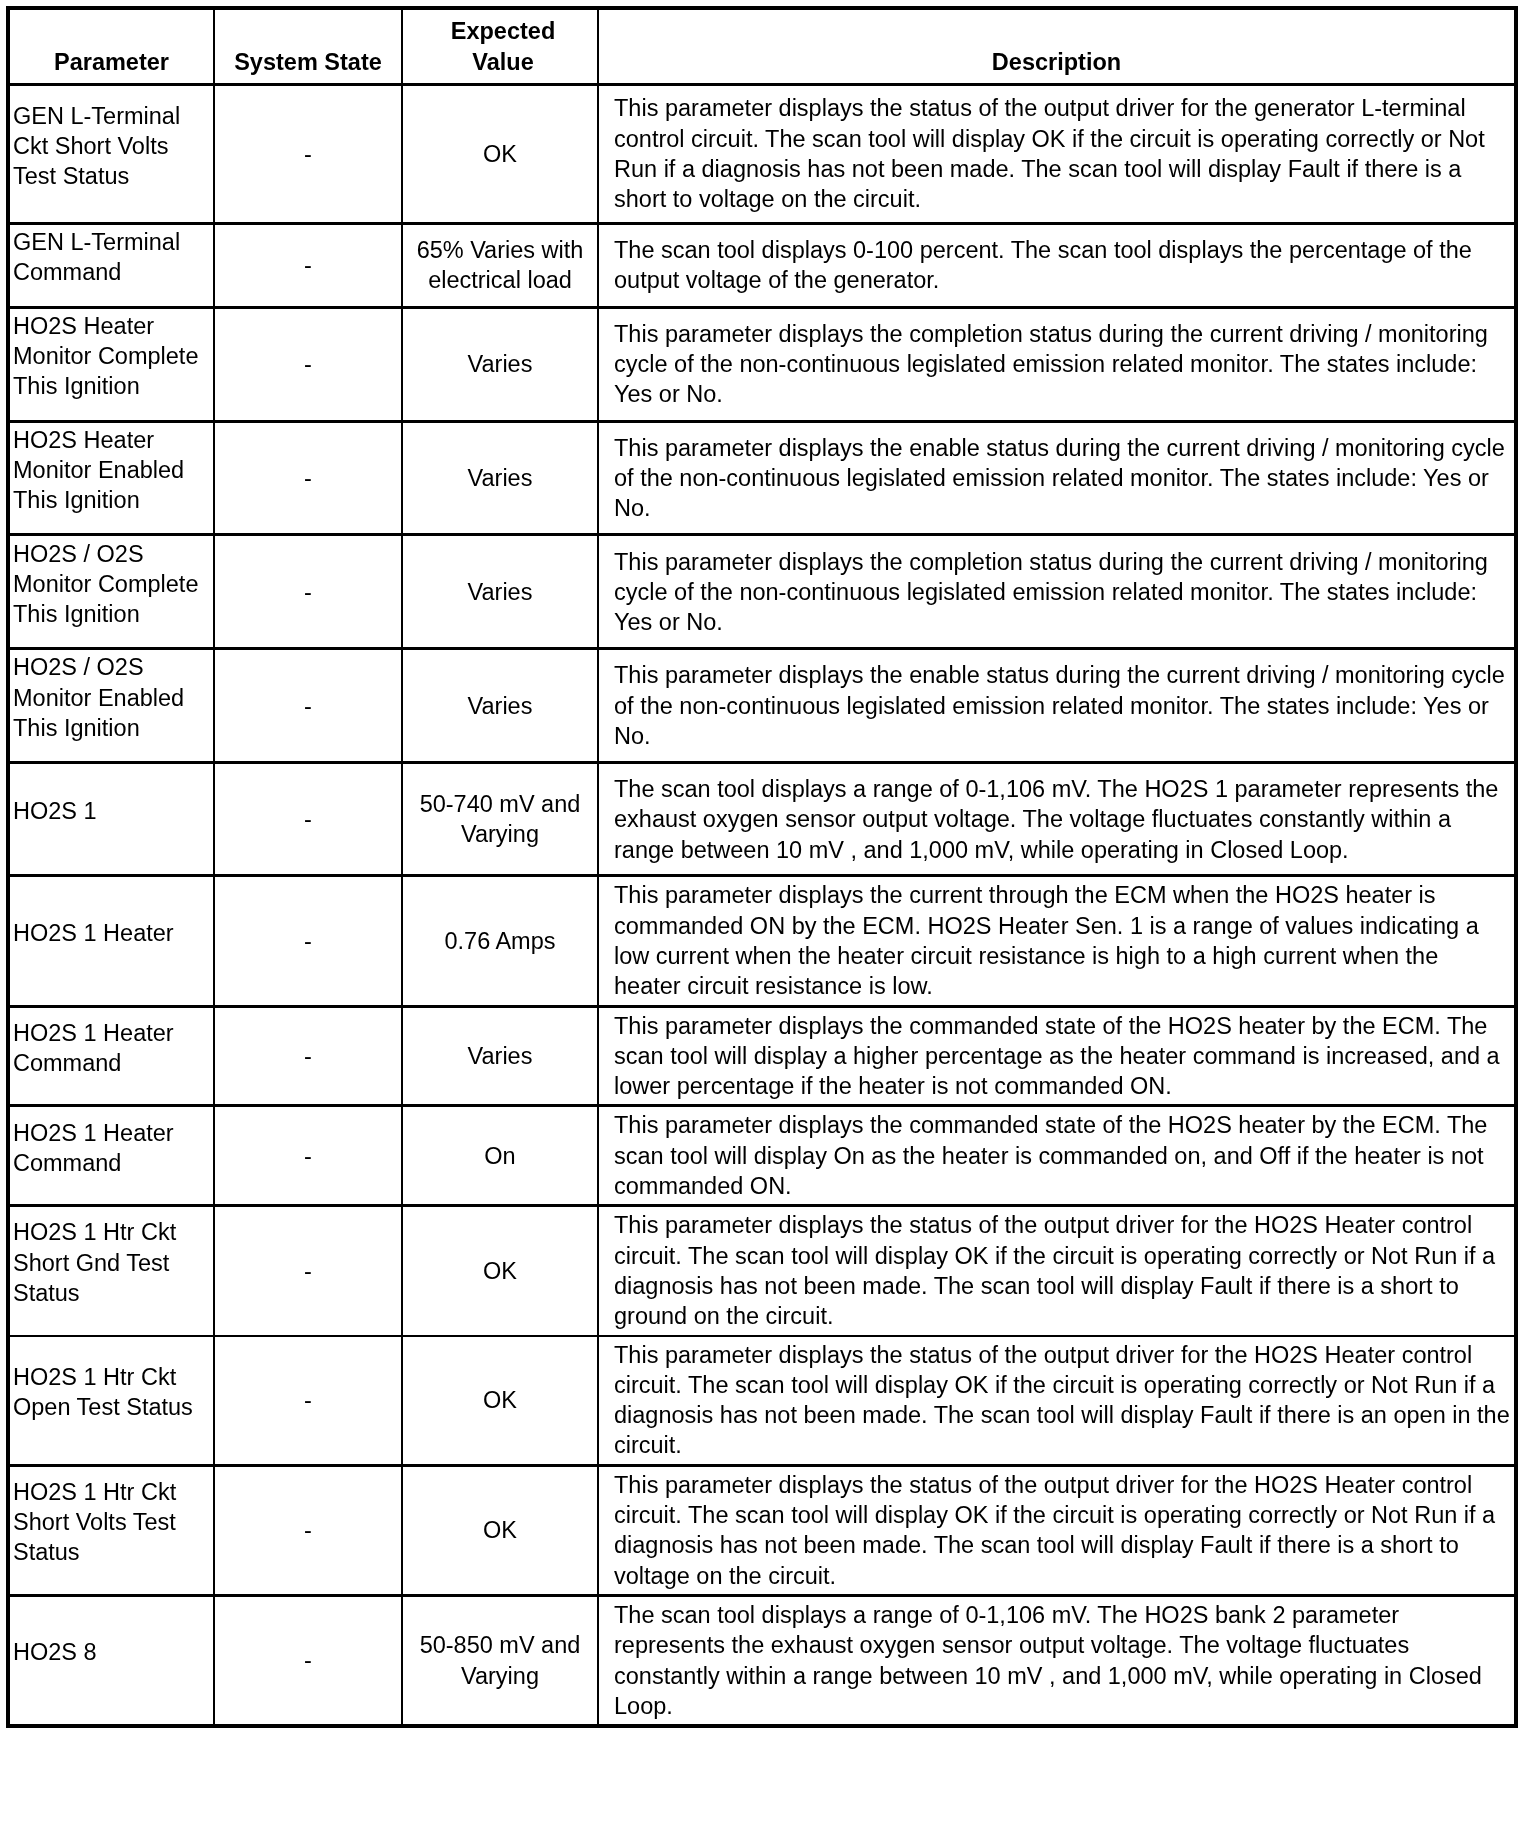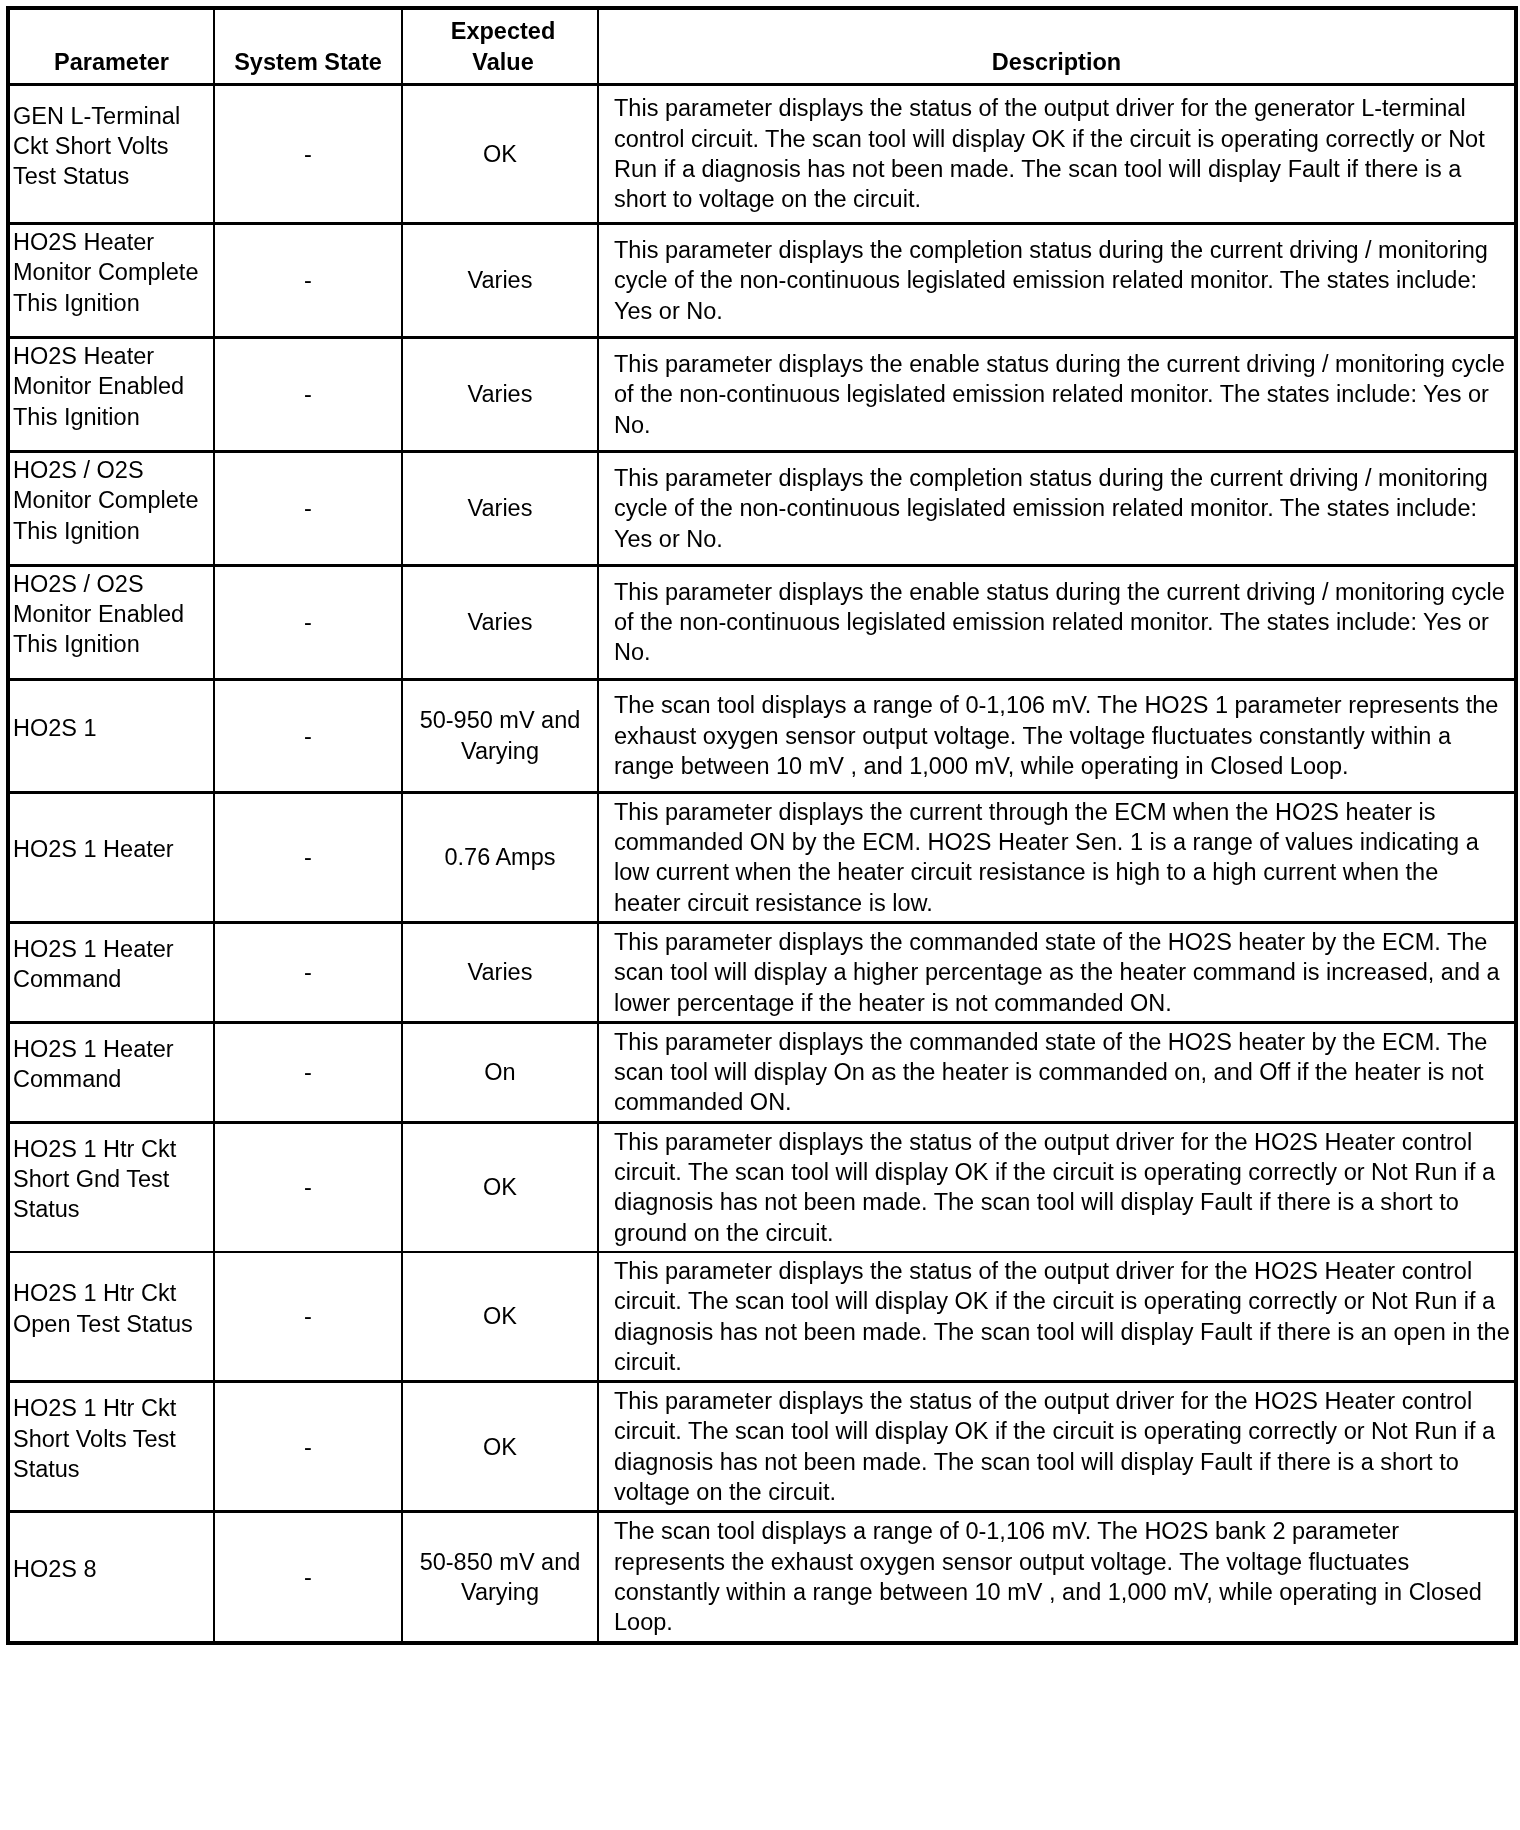--- a/index.html
+++ b/index.html
@@ -76,20 +76,26 @@
         <th>Description</th>
       </tr>
     </thead>
     <tbody id="tbody">
         <tr style="height: 139px;">
     <td class="param">GEN L-Terminal Ckt Short Volts Test Status</td>
     <td class="state">-</td>
     <td class="exp">OK</td>
     <td class="desc">This parameter displays the status of the output driver for the generator L-terminal control circuit. The scan tool will display OK if the circuit is operating correctly or Not Run if a diagnosis has not been made. The scan tool will display Fault if there is a short to voltage on the circuit.</td>
   </tr>
+        <tr class="row-thick" style="height: 63px;">
+    <td class="param">GEN L-Terminal Command</td>
+    <td class="state">-</td>
+    <td class="exp">65% Varies with electrical load</td>
+    <td class="desc">The scan tool displays 0-100 percent. The scan tool displays the percentage of the output voltage of the generator.</td>
+  </tr>
         <tr class="row-thick" style="height: 114px;">
     <td class="param">HO2S Heater Monitor Complete This Ignition</td>
     <td class="state">-</td>
     <td class="exp">Varies</td>
     <td class="desc">This parameter displays the completion status during the current driving / monitoring cycle of the non-continuous legislated emission related monitor. The states include: Yes or No.</td>
   </tr>
         <tr class="row-thick" style="height: 88px;">
     <td class="param">HO2S Heater Monitor Enabled This Ignition</td>
     <td class="state">-</td>
     <td class="exp">Varies</td>
@@ -103,21 +109,21 @@
   </tr>
         <tr class="row-thick" style="height: 88px;">
     <td class="param">HO2S / O2S Monitor Enabled This Ignition</td>
     <td class="state">-</td>
     <td class="exp">Varies</td>
     <td class="desc">This parameter displays the enable status during the current driving / monitoring cycle of the non-continuous legislated emission related monitor. The states include: Yes or No.</td>
   </tr>
         <tr class="row-thick" style="height: 113px;">
     <td class="param">HO2S 1</td>
     <td class="state">-</td>
-    <td class="exp">50-950 mV and Varying</td>
+    <td class="exp">50-740 mV and Varying</td>
     <td class="desc">The scan tool displays a range of 0-1,106 mV. The HO2S 1 parameter represents the exhaust oxygen sensor output voltage. The voltage fluctuates constantly within a range between 10 mV , and 1,000 mV, while operating in Closed Loop.</td>
   </tr>
         <tr class="row-thick" style="height: 114px;">
     <td class="param">HO2S 1 Heater</td>
     <td class="state">-</td>
     <td class="exp">0.76 Amps</td>
     <td class="desc">This parameter displays the current through the ECM when the HO2S heater is commanded ON by the ECM. HO2S Heater Sen. 1 is a range of values indicating a low current when the heater circuit resistance is high to a high current when the heater circuit resistance is low.</td>
   </tr>
         <tr class="row-thick" style="height: 88px;">
     <td class="param">HO2S 1 Heater Command</td>

